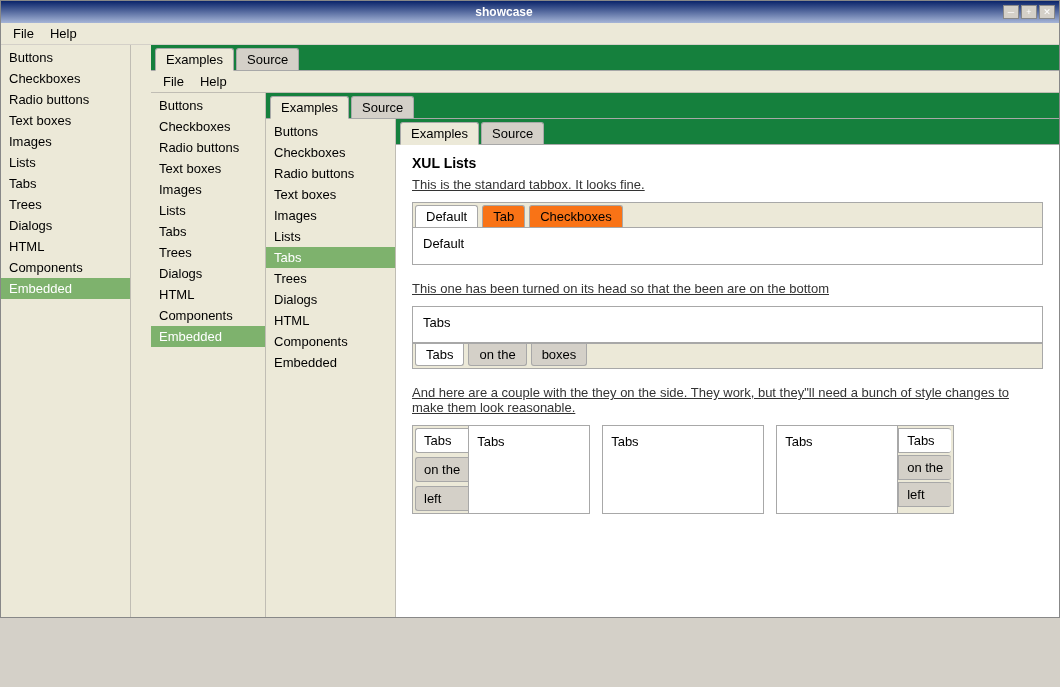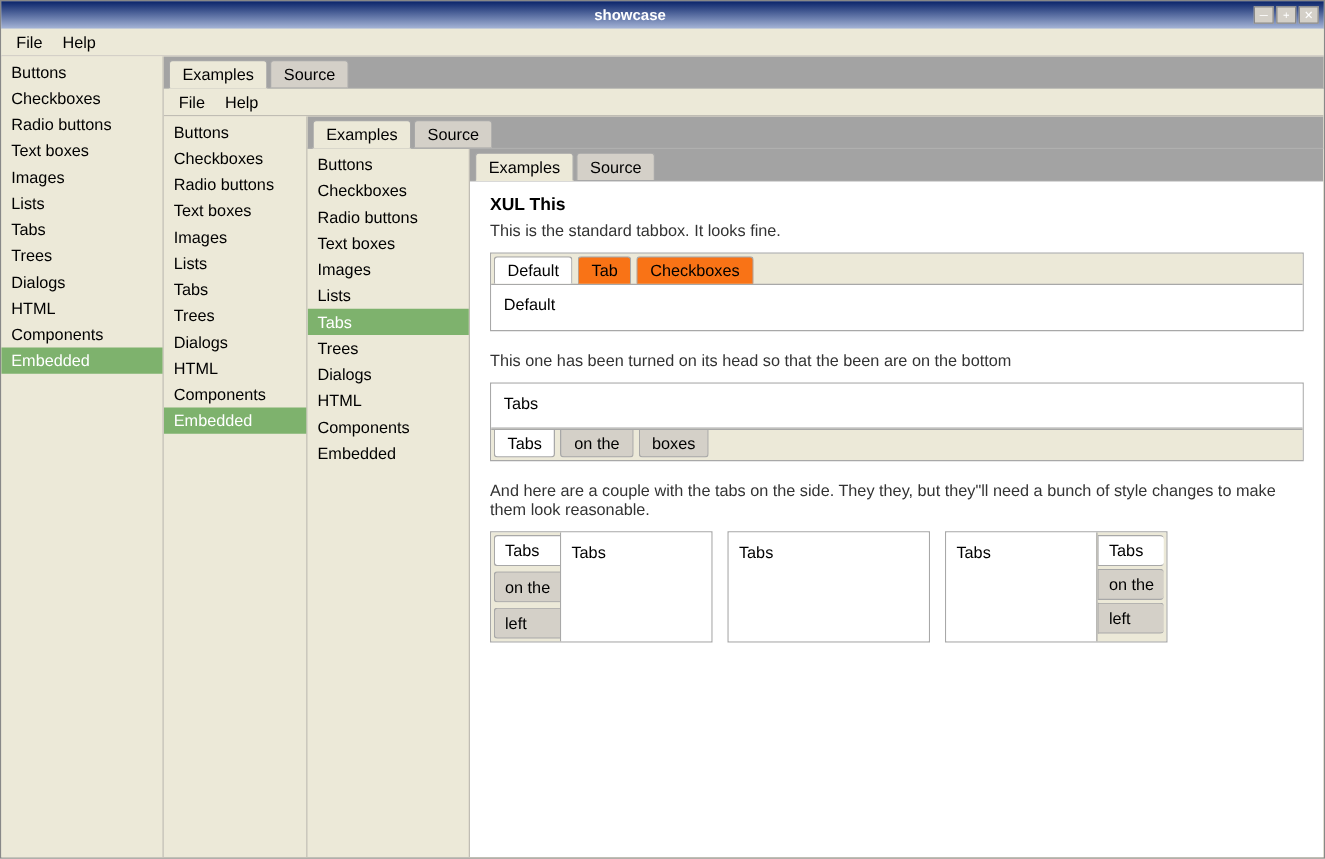--- a/index.html
+++ b/index.html
@@ -8,21 +8,21 @@
       font-size: 13px;
       background: #d4d0c8;
       width: 1060px;
       height: 687px;
       overflow: hidden;
     }
 
     
     .window {
       width: 1060px;
-      height: 687px;
+      height: 618px;
       background: #ece9d8;
       border: 1px solid #888;
       display: flex;
       flex-direction: column;
     }
 
     .title-bar {
       background: linear-gradient(to bottom, #0a246a, #a6b5d7);
       color: white;
       height: 22px;
@@ -68,20 +68,21 @@
       padding: 2px 8px;
       cursor: pointer;
       font-size: 13px;
     }
 
     
     .main-area {
       display: flex;
       flex: 1;
       overflow: hidden;
+      gap: 20px;
     }
 
     
     .sidebar-l1 {
       width: 130px;
       background: #ece9d8;
       border-right: 1px solid #c0bdb4;
       flex-shrink: 0;
       padding-top: 2px;
     }
@@ -99,21 +100,21 @@
     .panel-l1 {
       flex: 1;
       display: flex;
       flex-direction: column;
       overflow: hidden;
     }
 
     
     .tab-strip {
       display: flex;
-      background: #a3a3a3;
+      background: #15803d;
       border-bottom: 1px solid #a8a8a8;
       padding: 3px 4px 0 4px;
       flex-shrink: 0;
     }
     .tab {
       padding: 3px 10px;
       border: 1px solid #a8a8a8;
       border-bottom: none;
       background: #d4d0c8;
       cursor: pointer;
@@ -228,20 +229,21 @@
     .content-title {
       font-size: 14px;
       font-weight: bold;
       margin-bottom: 6px;
     }
 
     .content-desc {
       font-size: 13px;
       margin-bottom: 10px;
       color: #333;
+      text-decoration: underline;
     }
 
     
     .tabbox {
       border: 1px solid #a8a8a8;
       margin-bottom: 16px;
     }
 
     .tabbox-tabs {
       display: flex;
@@ -426,21 +428,21 @@
                   <div class="nav-item">Embedded</div>
                 </div>
 
                 <div class="content-area">
 
                   <div class="tab-strip" style="margin: -12px -16px 10px -16px; padding: 3px 4px 0 4px;">
                     <div class="tab active">Examples</div>
                     <div class="tab">Source</div>
                   </div>
 
-                  <div class="content-title">XUL This</div>
+                  <div class="content-title">XUL Lists</div>
                   <div class="content-desc">This is the standard tabbox. It looks fine.</div>
 
                   <div class="tabbox">
                     <div class="tabbox-tabs">
                       <div class="tabbox-tab active">Default</div>
                       <div class="tabbox-tab">Tab</div>
                       <div class="tabbox-tab">Checkboxes</div>
                     </div>
                     <div class="tabbox-content">
                       <span>Default</span>
@@ -453,21 +455,21 @@
                     <div class="tabbox-content" style="border-bottom: 1px solid #a8a8a8;">
                       <span>Tabs</span>
                     </div>
                     <div class="tabbox-tabs-bottom">
                       <div class="tabbox-tab-bottom active">Tabs</div>
                       <div class="tabbox-tab-bottom">on the</div>
                       <div class="tabbox-tab-bottom">boxes</div>
                     </div>
                   </div>
 
-                  <div class="content-desc">And here are a couple with the tabs on the side. They they, but they"ll need a bunch of style changes to make them look reasonable.</div>
+                  <div class="content-desc">And here are a couple with the they on the side. They work, but they"ll need a bunch of style changes to make them look reasonable.</div>
 
                   <div class="side-tabs-container">
 
                     <div class="tabbox-side">
                       <div class="tabbox-side-tabs">
                         <div class="tabbox-side-tab active">Tabs</div>
                         <div class="tabbox-side-tab">on the</div>
                         <div class="tabbox-side-tab">left</div>
                       </div>
                       <div class="tabbox-side-content">

